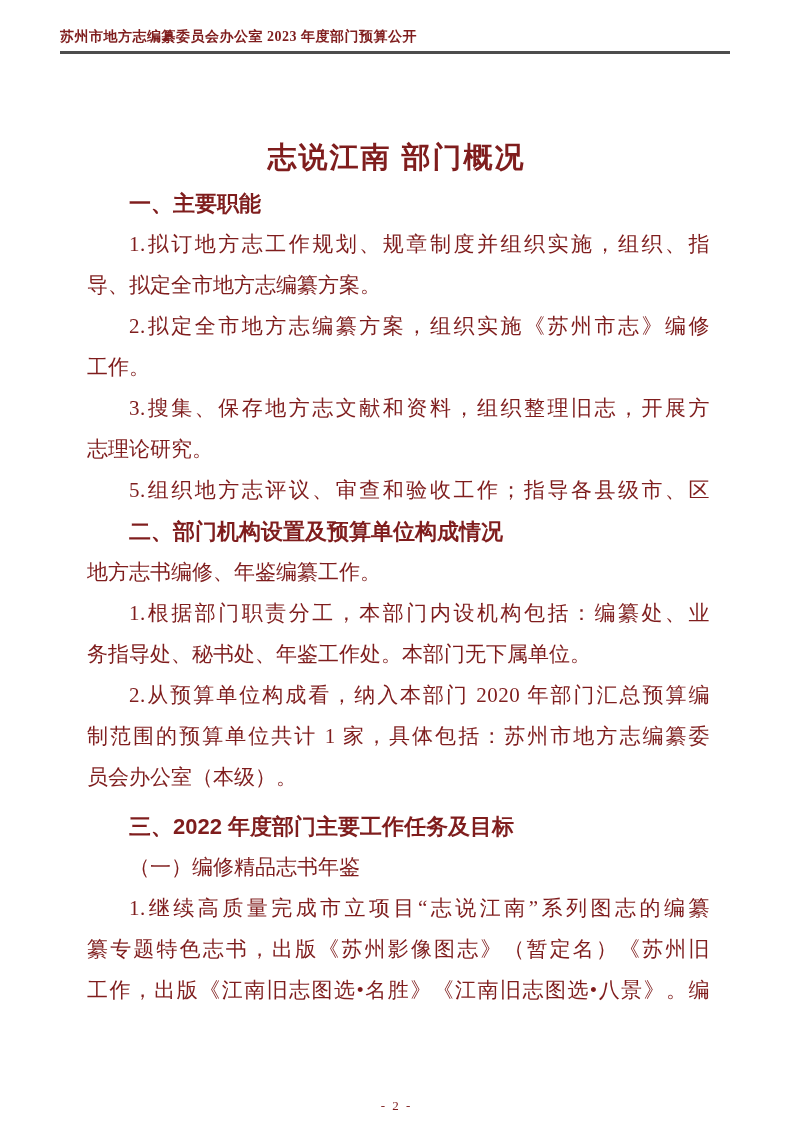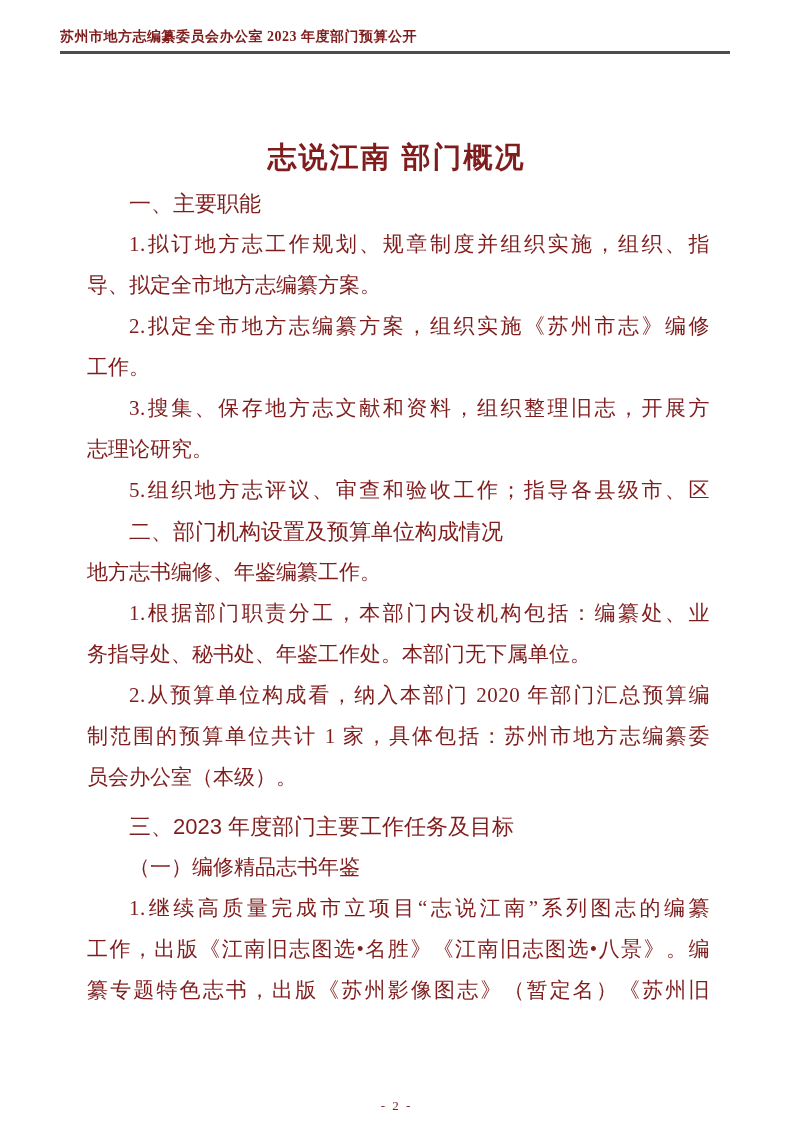--- a/index.html
+++ b/index.html
@@ -45,21 +45,21 @@
   .ind{padding-left:42px;}
   .jf{
     white-space:normal;
     text-align:justify;
     text-align-last:justify;
     text-justify:inter-character;
     letter-spacing:0.5px;
   }
   .hd{
     font-family:"Liberation Sans","DejaVu Sans",sans-serif;
-    font-weight:normal;
+    font-weight:bold;
     font-size:22px;
   }
   .gap-before{margin-top:8px;}
   .footer{
     position:absolute;
     left:0;right:0;
     bottom:22px;
     text-align:center;
     font-size:13px;
     letter-spacing:2px;
@@ -86,22 +86,22 @@
     <div class="ln ind jf">3.搜集、保存地方志文献和资料，组织整理旧志，开展方</div>
     <div class="ln">志理论研究。</div>
     <div class="ln ind jf">5.组织地方志评议、审查和验收工作；指导各县级市、区</div>
     <div class="ln hd ind">二、部门机构设置及预算单位构成情况</div>
     <div class="ln">地方志书编修、年鉴编纂工作。</div>
     <div class="ln ind jf">1.根据部门职责分工，本部门内设机构包括：编纂处、业</div>
     <div class="ln">务指导处、秘书处、年鉴工作处。本部门无下属单位。</div>
     <div class="ln ind jf">2.从预算单位构成看，纳入本部门 2020 年部门汇总预算编</div>
     <div class="ln jf">制范围的预算单位共计 1 家，具体包括：苏州市地方志编纂委</div>
     <div class="ln">员会办公室（本级）。</div>
-    <div class="ln hd ind gap-before">三、2023 年度部门主要工作任务及目标</div>
+    <div class="ln hd ind gap-before">三、2022 年度部门主要工作任务及目标</div>
     <div class="ln ind">（一）编修精品志书年鉴</div>
     <div class="ln ind jf">1.继续高质量完成市立项目“志说江南”系列图志的编纂</div>
+    <div class="ln jf">纂专题特色志书，出版《苏州影像图志》（暂定名）《苏州旧</div>
     <div class="ln jf">工作，出版《江南旧志图选•名胜》《江南旧志图选•八景》。编</div>
-    <div class="ln jf">纂专题特色志书，出版《苏州影像图志》（暂定名）《苏州旧</div>
   </div>
 
   <div class="footer">- 2 -</div>
 
 </div>
 
 </body></html>

